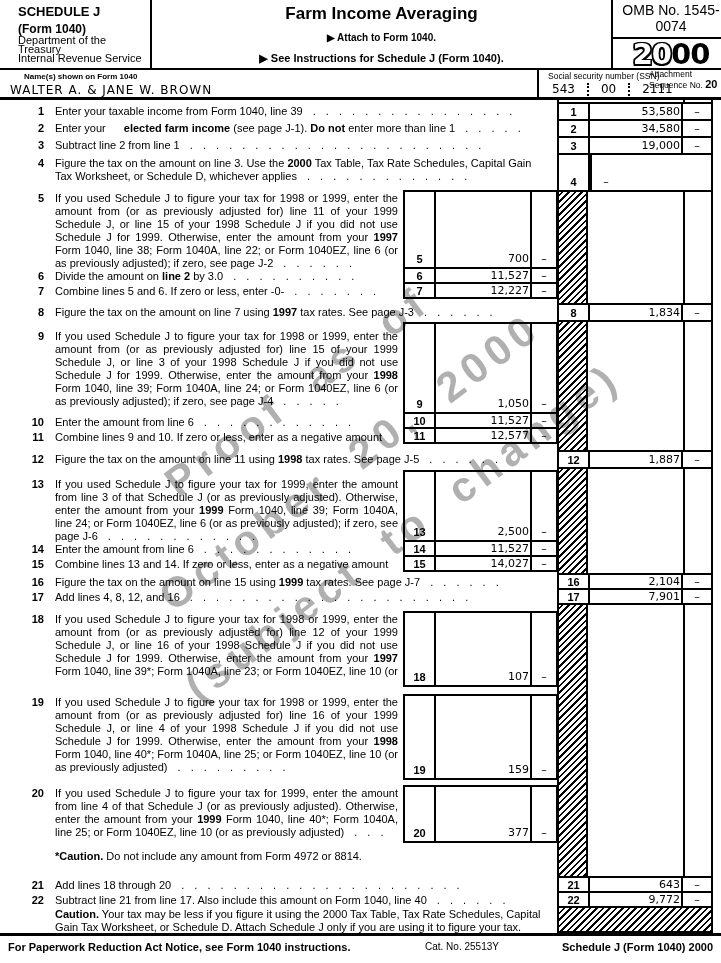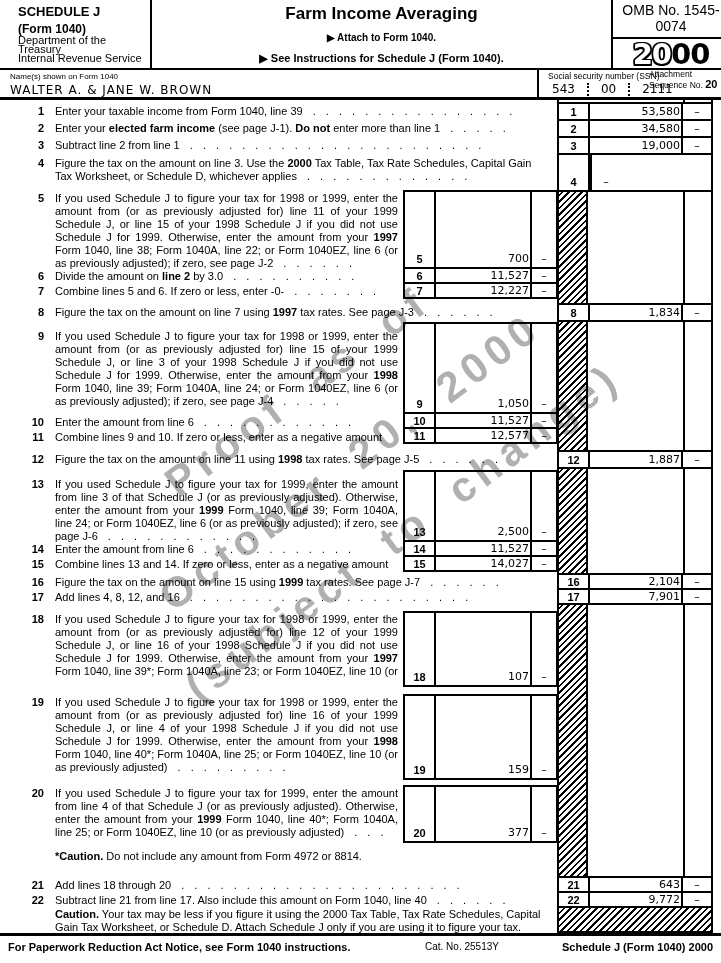--- a/index.html
+++ b/index.html
@@ -18,21 +18,21 @@
   .hdr-see{font-size:11px;font-weight:bold;margin-top:9px;}
   .omb{position:absolute;left:603px;top:0;width:118px;height:68px;box-sizing:border-box;border-left:2px solid #000;}
   .omb-label{font-size:14px;text-align:center;border-bottom:2px solid #000;padding:2px 0 3px;}
   .omb-year{text-align:center;font-size:29px;font-weight:bold;letter-spacing:-1px;line-height:30px;font-family:"DejaVu Sans",sans-serif;}
   .yr-outline{color:#fff;text-shadow:-1.5px -1.5px 0 #000,1.5px -1.5px 0 #000,-1.5px 1.5px 0 #000,1.5px 1.5px 0 #000,0 -1.5px 0 #000,0 1.5px 0 #000,-1.5px 0 0 #000,1.5px 0 0 #000;}
   .omb-att{font-size:8.5px;padding-left:36px;line-height:10px;}
   .omb-seq b{font-size:11px;}
   
   .namerow{position:absolute;top:68px;left:0;width:721px;height:32px;box-sizing:border-box;
            border-top:2px solid #000;border-bottom:3px solid #000;}
-  .name-label{position:absolute;left:10px;top:2px;font-size:8px;}
+  .name-label{position:absolute;left:24px;top:2px;font-size:8px;font-weight:bold;}
   .name-value{position:absolute;left:10px;top:13px;font-size:12px;letter-spacing:1px;font-family:"DejaVu Sans",sans-serif;}
   .name-vline{position:absolute;left:537px;top:0;bottom:0;width:2px;background:#000;}
   .ssn-label{position:absolute;left:548px;top:1px;font-size:8.5px;}
   .ssn-vals{position:absolute;left:552px;top:12px;font-size:12px;font-family:"DejaVu Sans",sans-serif;display:flex;align-items:center;}
   .ssn-sep{display:inline-block;width:0;height:13px;border-left:2px dotted #000;margin:0 12px;}
   
   .bodyarea{position:absolute;top:100px;left:0;width:721px;height:836px;box-sizing:border-box;border-bottom:3px solid #000;}
   .vline{position:absolute;top:0;bottom:0;width:2px;background:#000;}
   .ln{position:absolute;left:20px;width:24px;text-align:right;font-weight:bold;font-size:11px;}
   .ds{position:absolute;left:55px;font-size:11px;line-height:13px;overflow:hidden;}
@@ -117,21 +117,21 @@
 
     <div class="ln" style="top:5px">1</div>
     <div class="ds dsf" style="top:5px;height:13px"><span>Enter your taxable income from Form 1040, line 39</span><span class="leader">  . . . . . . . . . . . . . . . .</span></div>
     <div class="cell right" style="top:2px;height:19px">
       <div class="cn">1</div>
       <div class="ca">53,580</div>
       <div class="cc">–</div>
     </div>
 
     <div class="ln" style="top:22px">2</div>
-    <div class="ds dsf" style="top:22px;height:13px"><span>Enter your </span><span style="font-weight: bold;">elected farm income</span><span> (see page J-1). </span><span style="font-weight: bold;">Do not</span><span> enter more than line 1</span><span class="leader">  . . . . .</span></div>
+    <div class="ds dsf" style="top:22px;height:13px"><span>Enter your </span><span style="font-weight: bold; margin-left: 15px;">elected farm income</span><span> (see page J-1). </span><span style="font-weight: bold;">Do not</span><span> enter more than line 1</span><span class="leader">  . . . . .</span></div>
     <div class="cell right" style="top:19px;height:19px">
       <div class="cn">2</div>
       <div class="ca">34,580</div>
       <div class="cc">–</div>
     </div>
 
     <div class="ln" style="top:39px">3</div>
     <div class="ds dsf" style="top:39px;height:13px"><span>Subtract line 2 from line 1</span><span class="leader">  . . . . . . . . . . . . . . . . . . . . . . .</span></div>
     <div class="cell right" style="top:36px;height:19px">
       <div class="cn">3</div>

